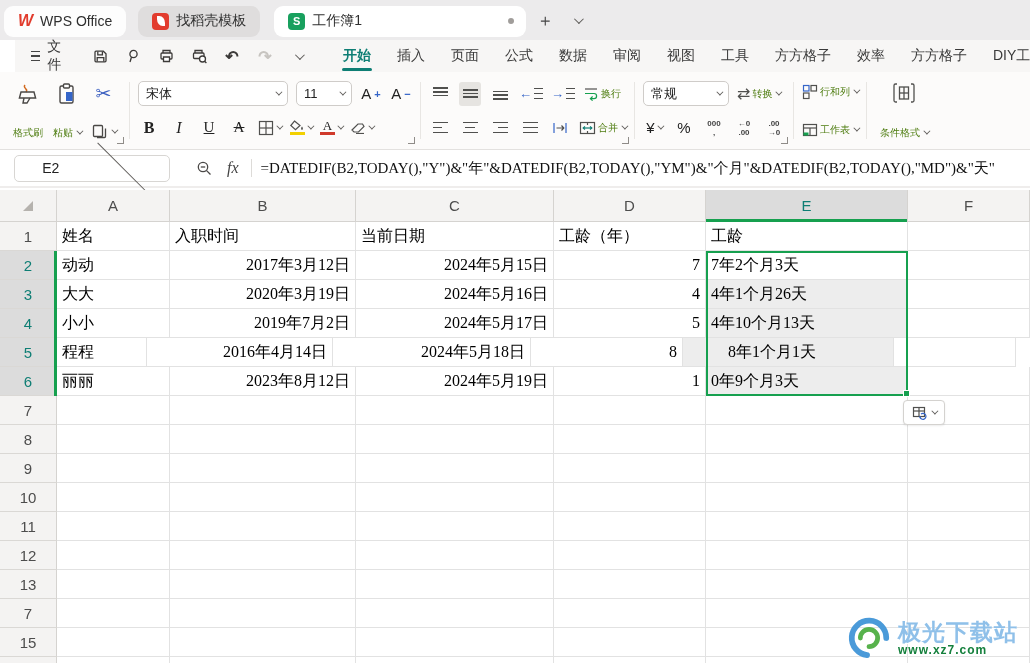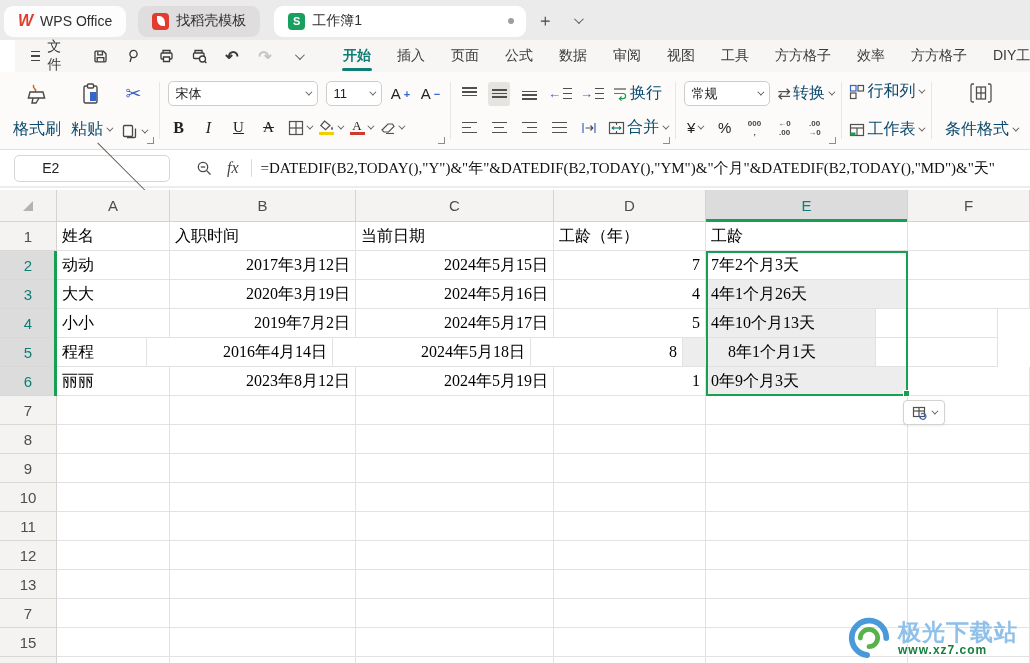--- a/index.html
+++ b/index.html
@@ -38,21 +38,21 @@
   .menus { display:flex; align-items:center; margin-left:10px; }
   .mi { padding:0 13px; height:32px; display:flex; align-items:center; position:relative; color:#3a3a3a; white-space:nowrap; }
   .mi.active { color:#0e7e74; font-weight:bold; }
   .mi.active::after { content:""; position:absolute; left:12px; right:12px; bottom:1px; height:3px; border-radius:2px; background:#0e7e74; }
 
   
   .ribbon { position:absolute; top:72px; left:0; width:1030px; height:78px; background:#fcfbfa; border-bottom:1px solid #e3e1df; display:flex; align-items:stretch; }
   .grp { position:relative; display:flex; align-items:center; padding:6px 8px; }
   .gsep { width:1px; background:#e8e6e3; margin:10px 0; }
   .gcol { display:flex; flex-direction:column; align-items:center; justify-content:space-between; height:62px; padding:2px 5px; }
-  .glabel { font-size:16px; color:#0c4a6e; display:flex; align-items:center; gap:3px; white-space:nowrap; }
+  .glabel { font-size:10px; color:#4d7c0f; display:flex; align-items:center; gap:3px; white-space:nowrap; }
   .dlg { position:absolute; right:5px; bottom:5px; width:7px; height:7px; border-right:1.5px solid #8f8c88; border-bottom:1.5px solid #8f8c88; }
   .rows2 { display:flex; flex-direction:column; justify-content:space-between; height:62px; }
   .rrow { display:flex; align-items:center; gap:8px; height:28px; }
   .sel-box-ui { height:25px; border:1px solid #cfccc9; border-radius:5px; background:#fff; display:flex; align-items:center; padding:0 7px; font-size:13px; color:#222; justify-content:space-between; }
   .fbtn { min-width:22px; height:24px; display:flex; align-items:center; justify-content:center; gap:2px; border-radius:3px; font-size:15px; color:#222; }
   .fbtn.activebg { background:#e6e4e1; }
   .sup { color:#3565c8; font-size:11px; font-weight:bold; margin-left:1px; }
   .bold-b { font-weight:bold; font-family:"Liberation Serif",serif; font-size:16px; }
   .ital-i { font-style:italic; font-family:"Liberation Serif",serif; font-size:16px; }
   .und-u { text-decoration:underline; font-family:"Liberation Serif",serif; font-size:15px; }
@@ -541,30 +541,30 @@
           <div class="cell ar" style="width: 152px;">4</div>
           <div class="cell al selfill" style="width: 202px;">4年1个月26天</div>
           <div class="cell al" style="width: 122px;"></div>
         </div>
         <div class="grow">
           <div class="rowhdr sel">4</div>
           <div class="cell al" style="width: 113px;">小小</div>
           <div class="cell ar" style="width: 186px;">2019年7月2日</div>
           <div class="cell ar" style="width: 198px;">2024年5月17日</div>
           <div class="cell ar" style="width: 152px;">5</div>
-          <div class="cell al selfill" style="width: 170px;">4年10个月13天</div>
+          <div class="cell al selfill" style="width: 202px;">4年10个月13天</div>
           <div class="cell al" style="width: 122px;"></div>
         </div>
         <div class="grow">
           <div class="rowhdr sel">5</div>
           <div class="cell al" style="width: 90px;">程程</div>
           <div class="cell ar" style="width: 186px;">2016年4月14日</div>
           <div class="cell ar" style="width: 198px;">2024年5月18日</div>
           <div class="cell ar" style="width: 152px;">8</div>
-          <div class="cell al selfill" style="width: 193px; padding-left: 45px;">8年1个月1天</div>
+          <div class="cell al selfill" style="width: 211px; padding-left: 45px;">8年1个月1天</div>
           <div class="cell al" style="width: 122px;"></div>
         </div>
         <div class="grow">
           <div class="rowhdr sel">6</div>
           <div class="cell al" style="width: 113px;">丽丽</div>
           <div class="cell ar" style="width: 186px;">2023年8月12日</div>
           <div class="cell ar" style="width: 198px;">2024年5月19日</div>
           <div class="cell ar" style="width: 152px;">1</div>
           <div class="cell al selfill" style="width: 202px;">0年9个月3天</div>
           <div class="cell al" style="width: 122px;"></div>

